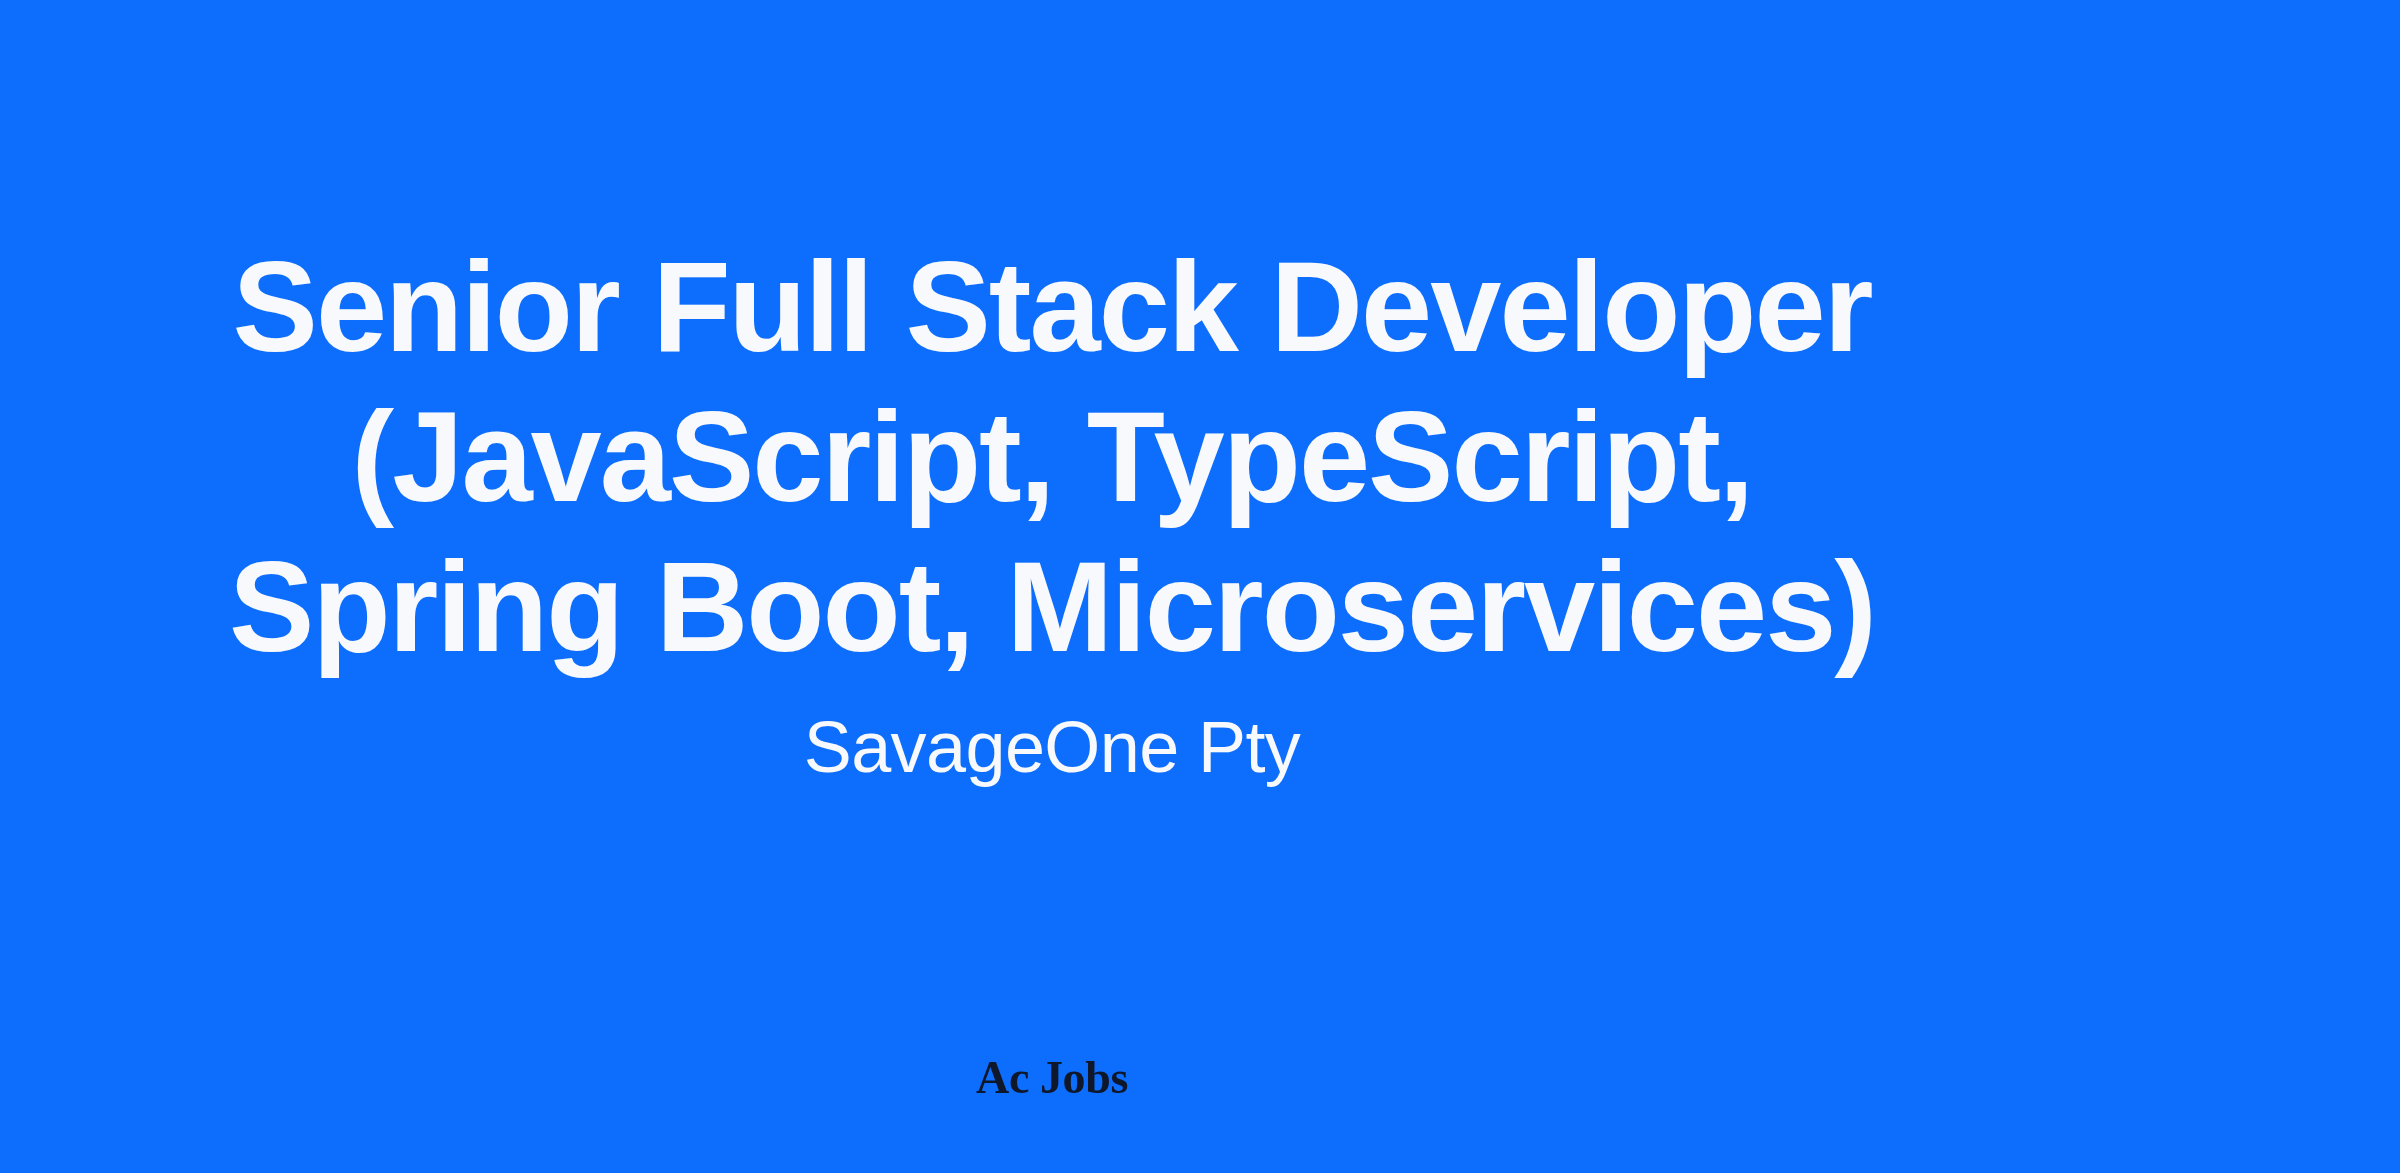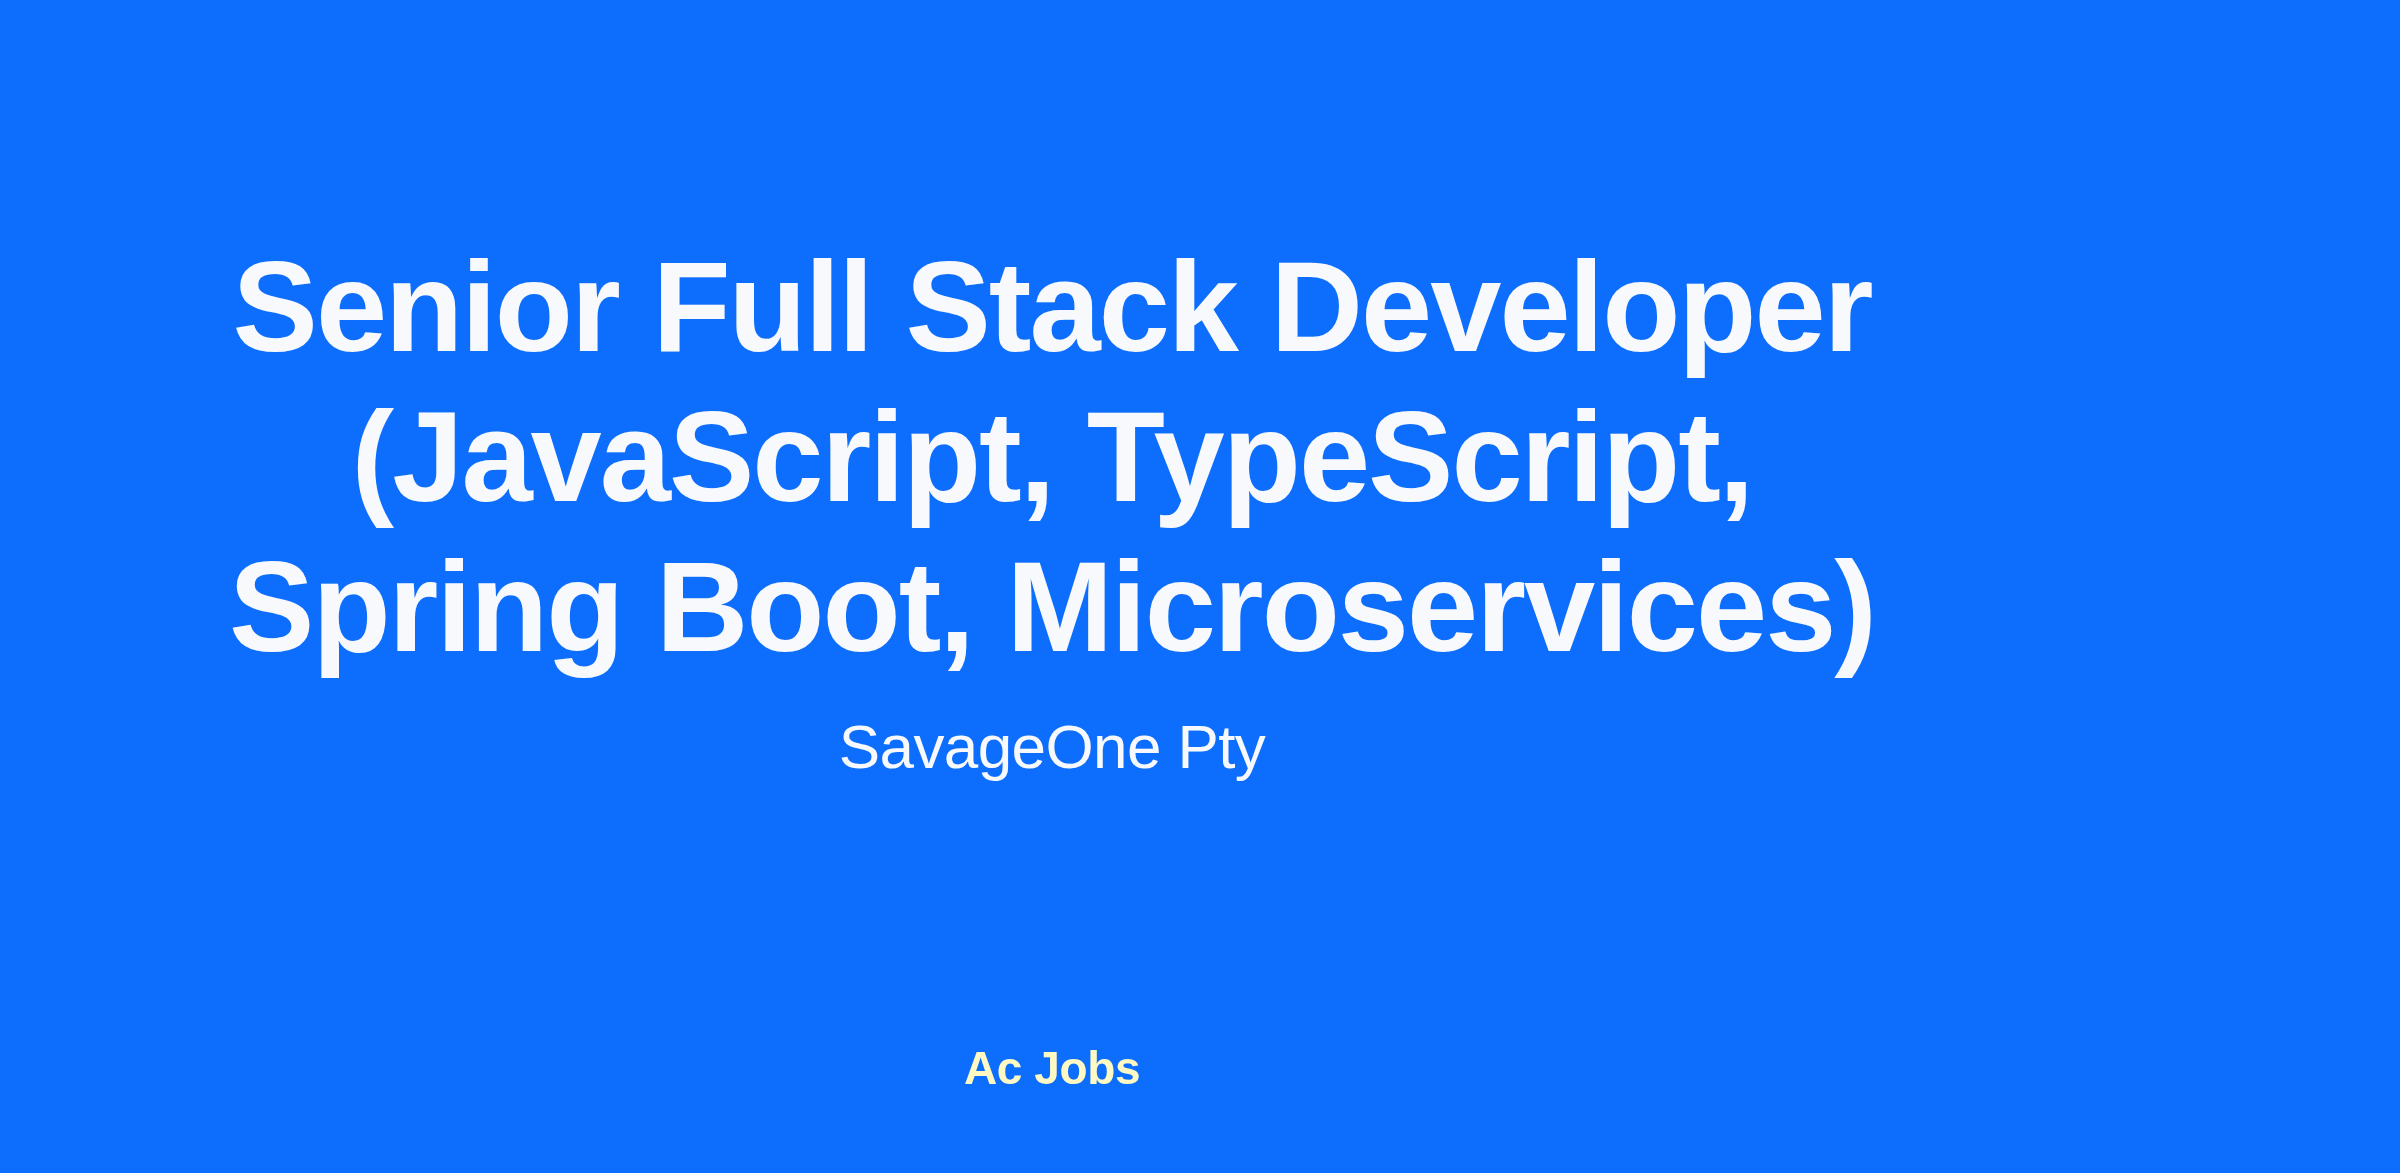--- a/index.html
+++ b/index.html
@@ -44,44 +44,45 @@
     line-height: 150px;
     font-weight: 700;
     letter-spacing: -2.0px;
     color: #f7f9fc;
     word-wrap: break-word;
   }
 
   .company-name {
     margin: 0;
     padding-top: 22px;
-    font-size: 62px;
+    font-size: 72px;
     line-height: 86px;
     font-weight: 400;
     letter-spacing: -0.6px;
     color: #f7f9fc;
   }
 
   
   .brand {
     position: absolute;
     left: 50%;
     transform: translateX(-50%);
     top: 1040px;
     width: 1700px;
     text-align: center;
   }
 
   .brand-label {
-    margin: 0;
+    margin: 10px;
     font-size: 46px;
     line-height: 56px;
     font-weight: 700;
     letter-spacing: -0.4px;
-    color: #fef9c3;
+    color: #0f172a;
+    font-family: Liberation Serif, serif;
   }
 </style>
 </head>
 <body>
 
 <div class="card">
 
   <div class="content">
     <h1 class="job-title">Senior Full Stack Developer (JavaScript, TypeScript, Spring Boot, Microservices)</h1>
     <p class="company-name">SavageOne Pty</p>

